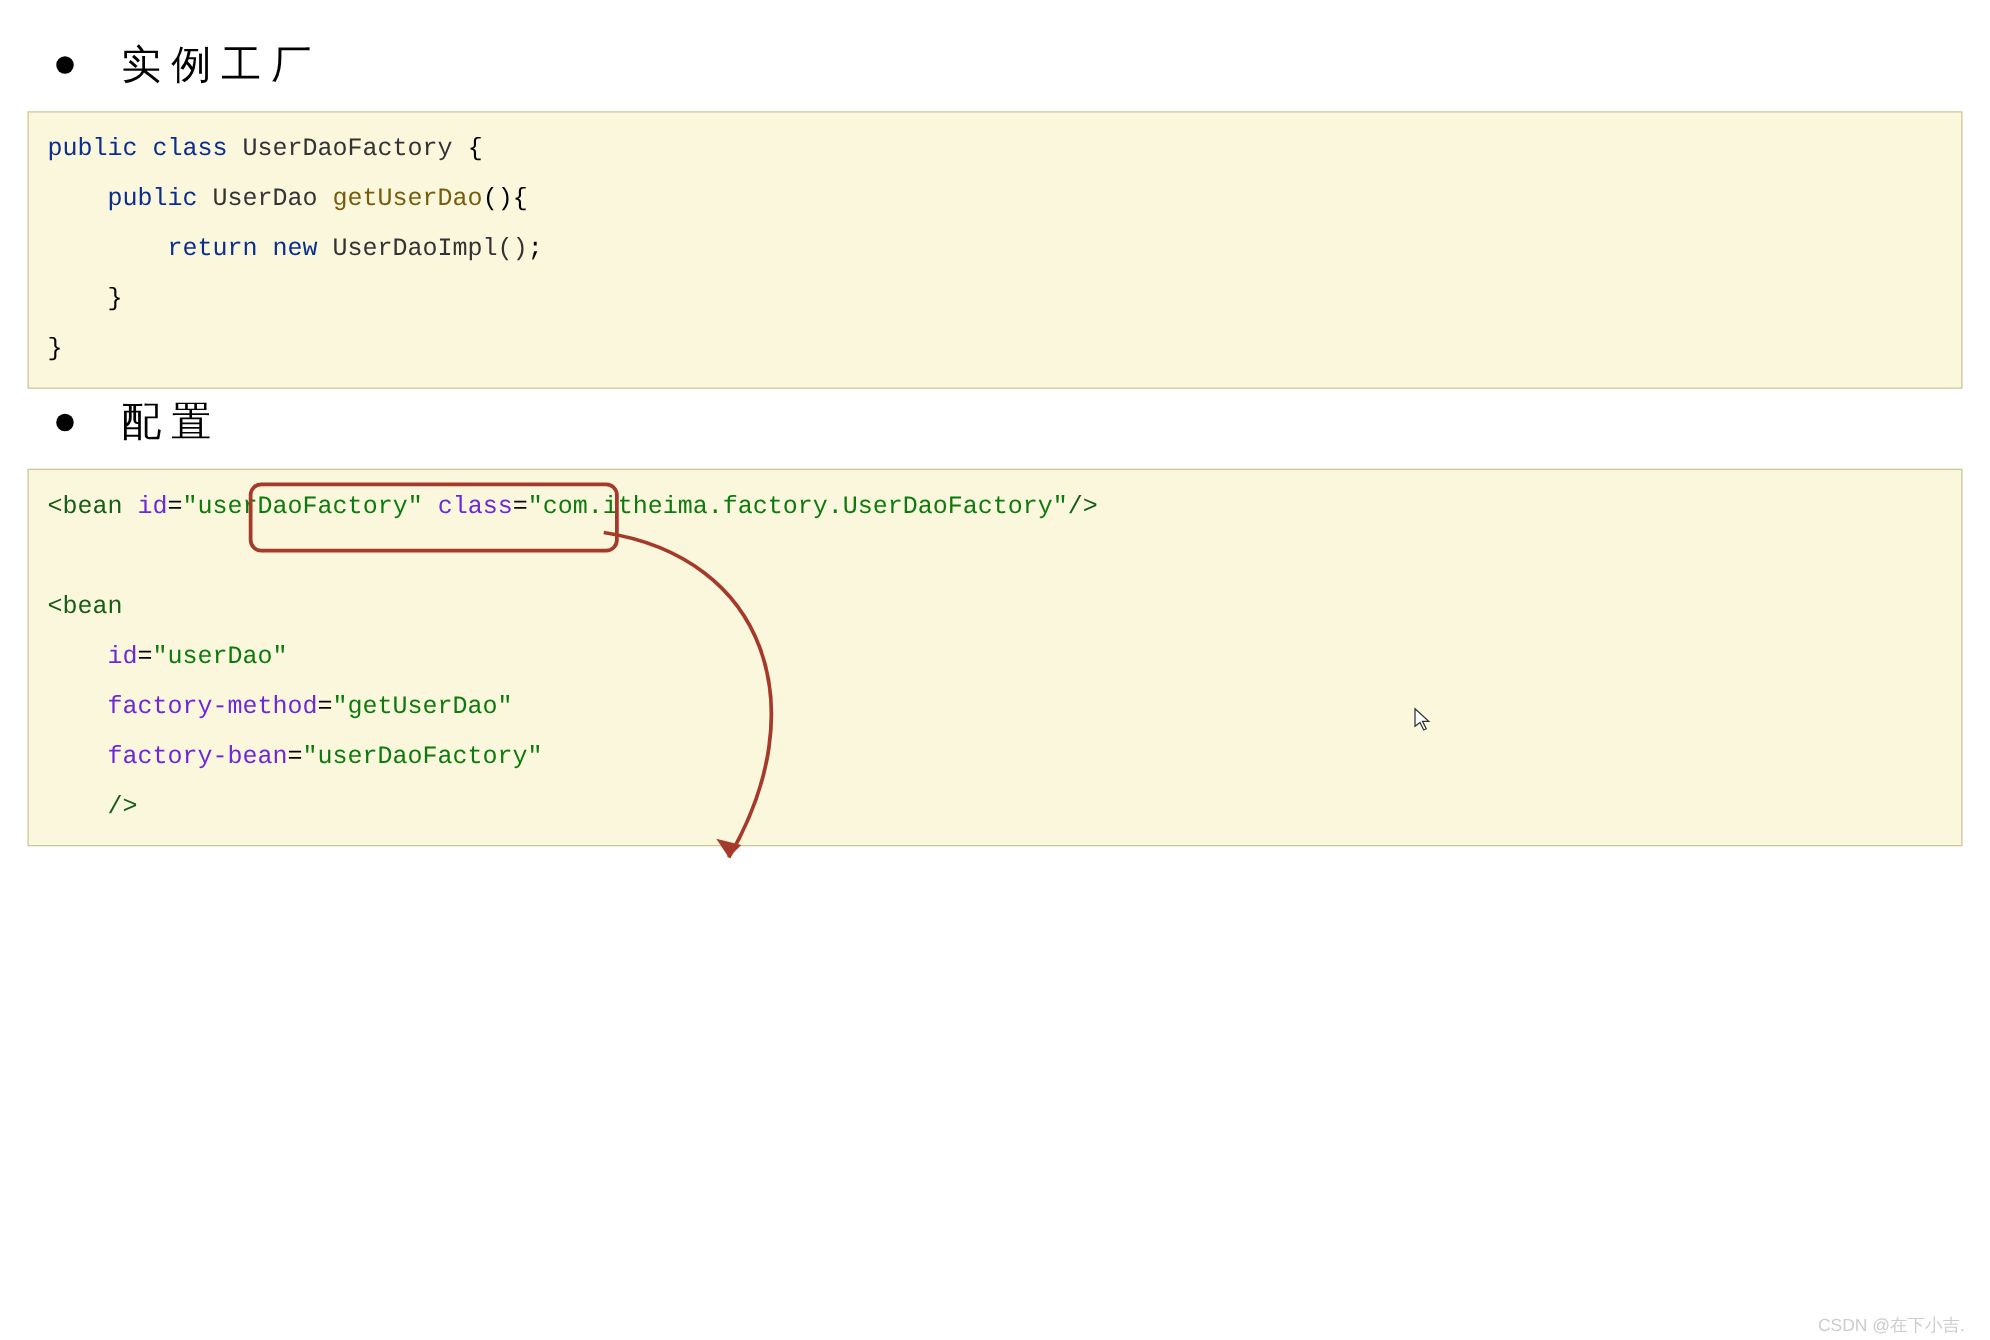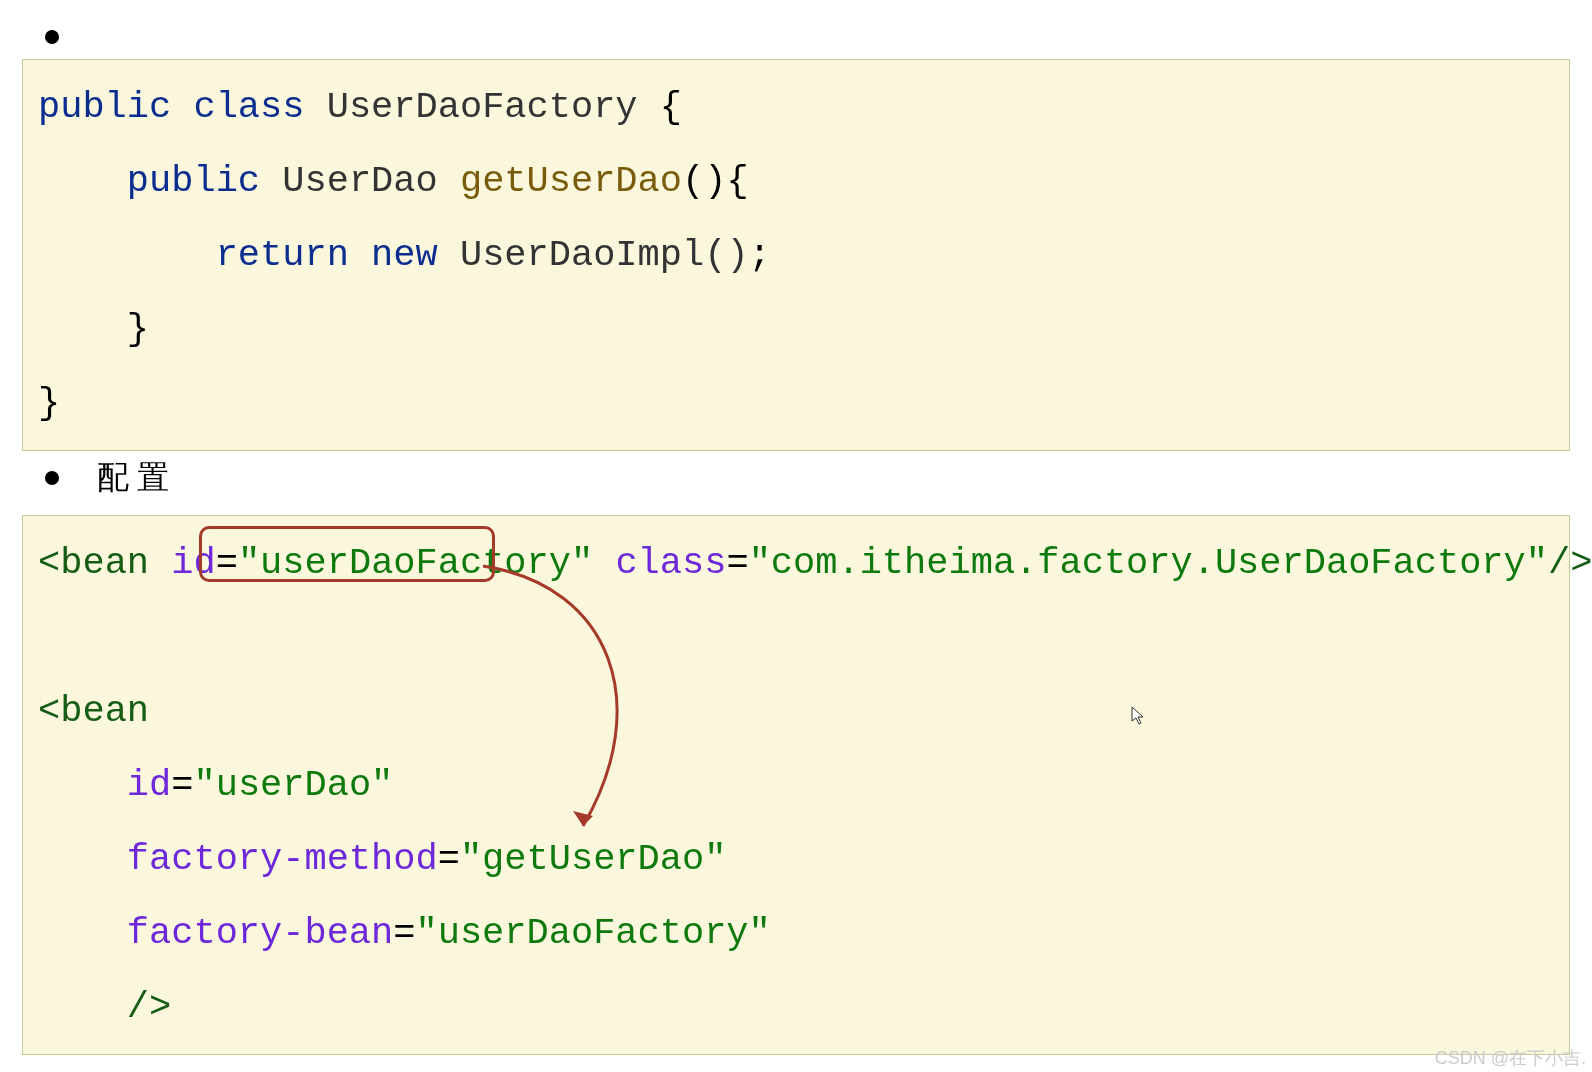--- a/index.html
+++ b/index.html
@@ -28,21 +28,21 @@
     .code-box {
       background: #faf7dd;
       border: 1px solid #c8c89a;
       margin: 0 2px;
       padding: 10px 15px;
       position: relative;
     }
     .code-box pre {
       margin: 0;
       font-family: Consolas, "Courier New", monospace;
-      font-size: 37px;
+      font-size: 20px;
       line-height: 2.0;
       white-space: pre;
       font-weight: 500;
     }
     .kw { color: #0b2d8f; }
     .type { color: #333; }
     .method { color: #785c0c; }
     .str { color: #0e7a0e; }
     .tag { color: #155c15; }
     .attr { color: #6d28d9; }
@@ -51,37 +51,38 @@
       border: 3px solid #a63a2a;
       border-radius: 10px;
     }
     .arrow-svg {
       position: absolute;
       pointer-events: none;
     }
     .watermark {
       position: fixed;
       bottom: 2px;
-      right: 6px;
-      font-size: 18px;
+      right: 20px;
+      font-size: 14px;
       color: #ccc;
       font-family: sans-serif;
     }
     .cursor {
       position: absolute;
       width: 14px;
       height: 20px;
       pointer-events: none;
     }
   </style>
 </head>
 <body>
 
 <div class="section-header">
   <span class="bullet"></span>
+  <span class="section-title">实例工厂</span>
 </div>
 
 <div class="code-box">
 <pre><span class="kw">public</span> <span class="kw">class</span> <span class="type">UserDaoFactory</span> <span>{</span>
     <span class="kw">public</span> <span class="type">UserDao</span> <span class="method">getUserDao</span><span>()</span><span>{</span>
         <span class="kw">return</span> <span class="kw">new</span> <span class="type">UserDaoImpl()</span><span>;</span>
     <span>}</span>
 <span>}</span></pre>
 </div>
 

